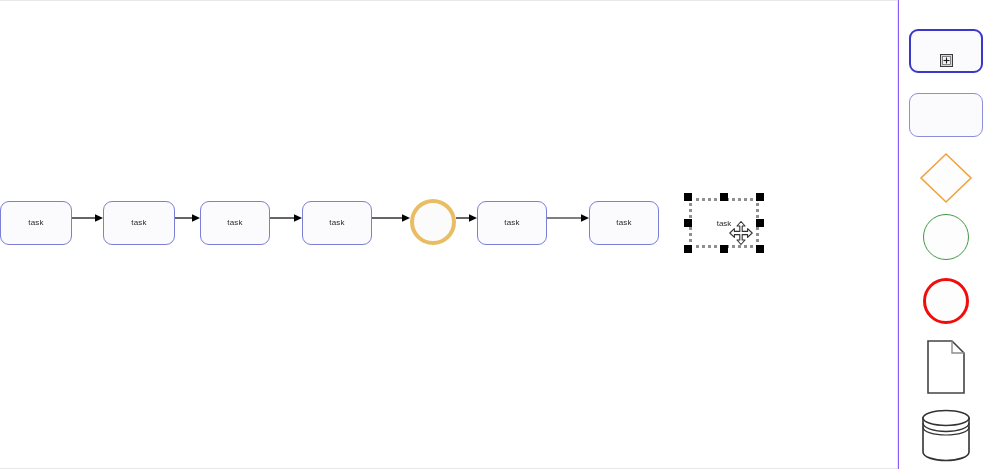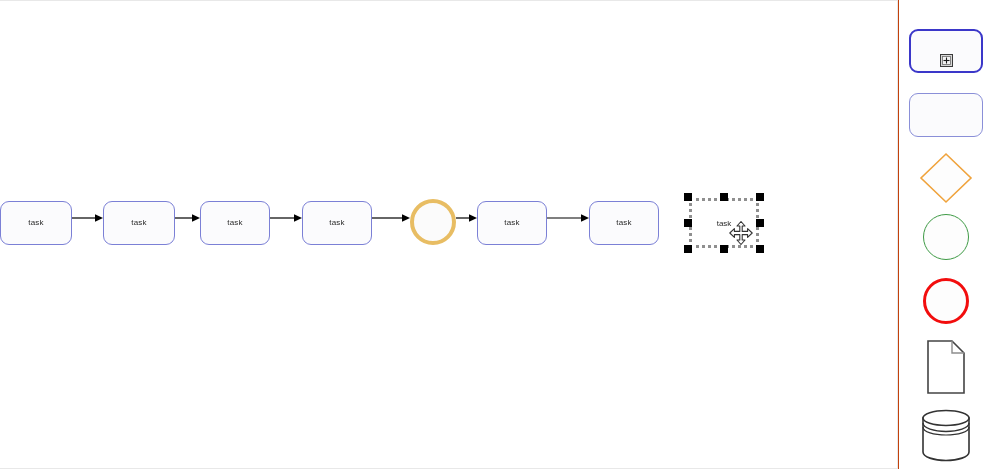--- a/index.html
+++ b/index.html
@@ -6,21 +6,21 @@
     margin: 0;
     padding: 0;
     background: #ffffff;
     font-family: "Liberation Sans", sans-serif;
   }
   #app {
     position: relative;
     width: 992px;
     height: 469px;
     overflow: hidden;
-    background: #c2410c;
+    background: #8b5cf6;
   }
 
   
   #canvas {
     position: absolute;
     left: 0;
     top: 0;
     width: 898px;
     height: 469px;
     background: #ffffff;

